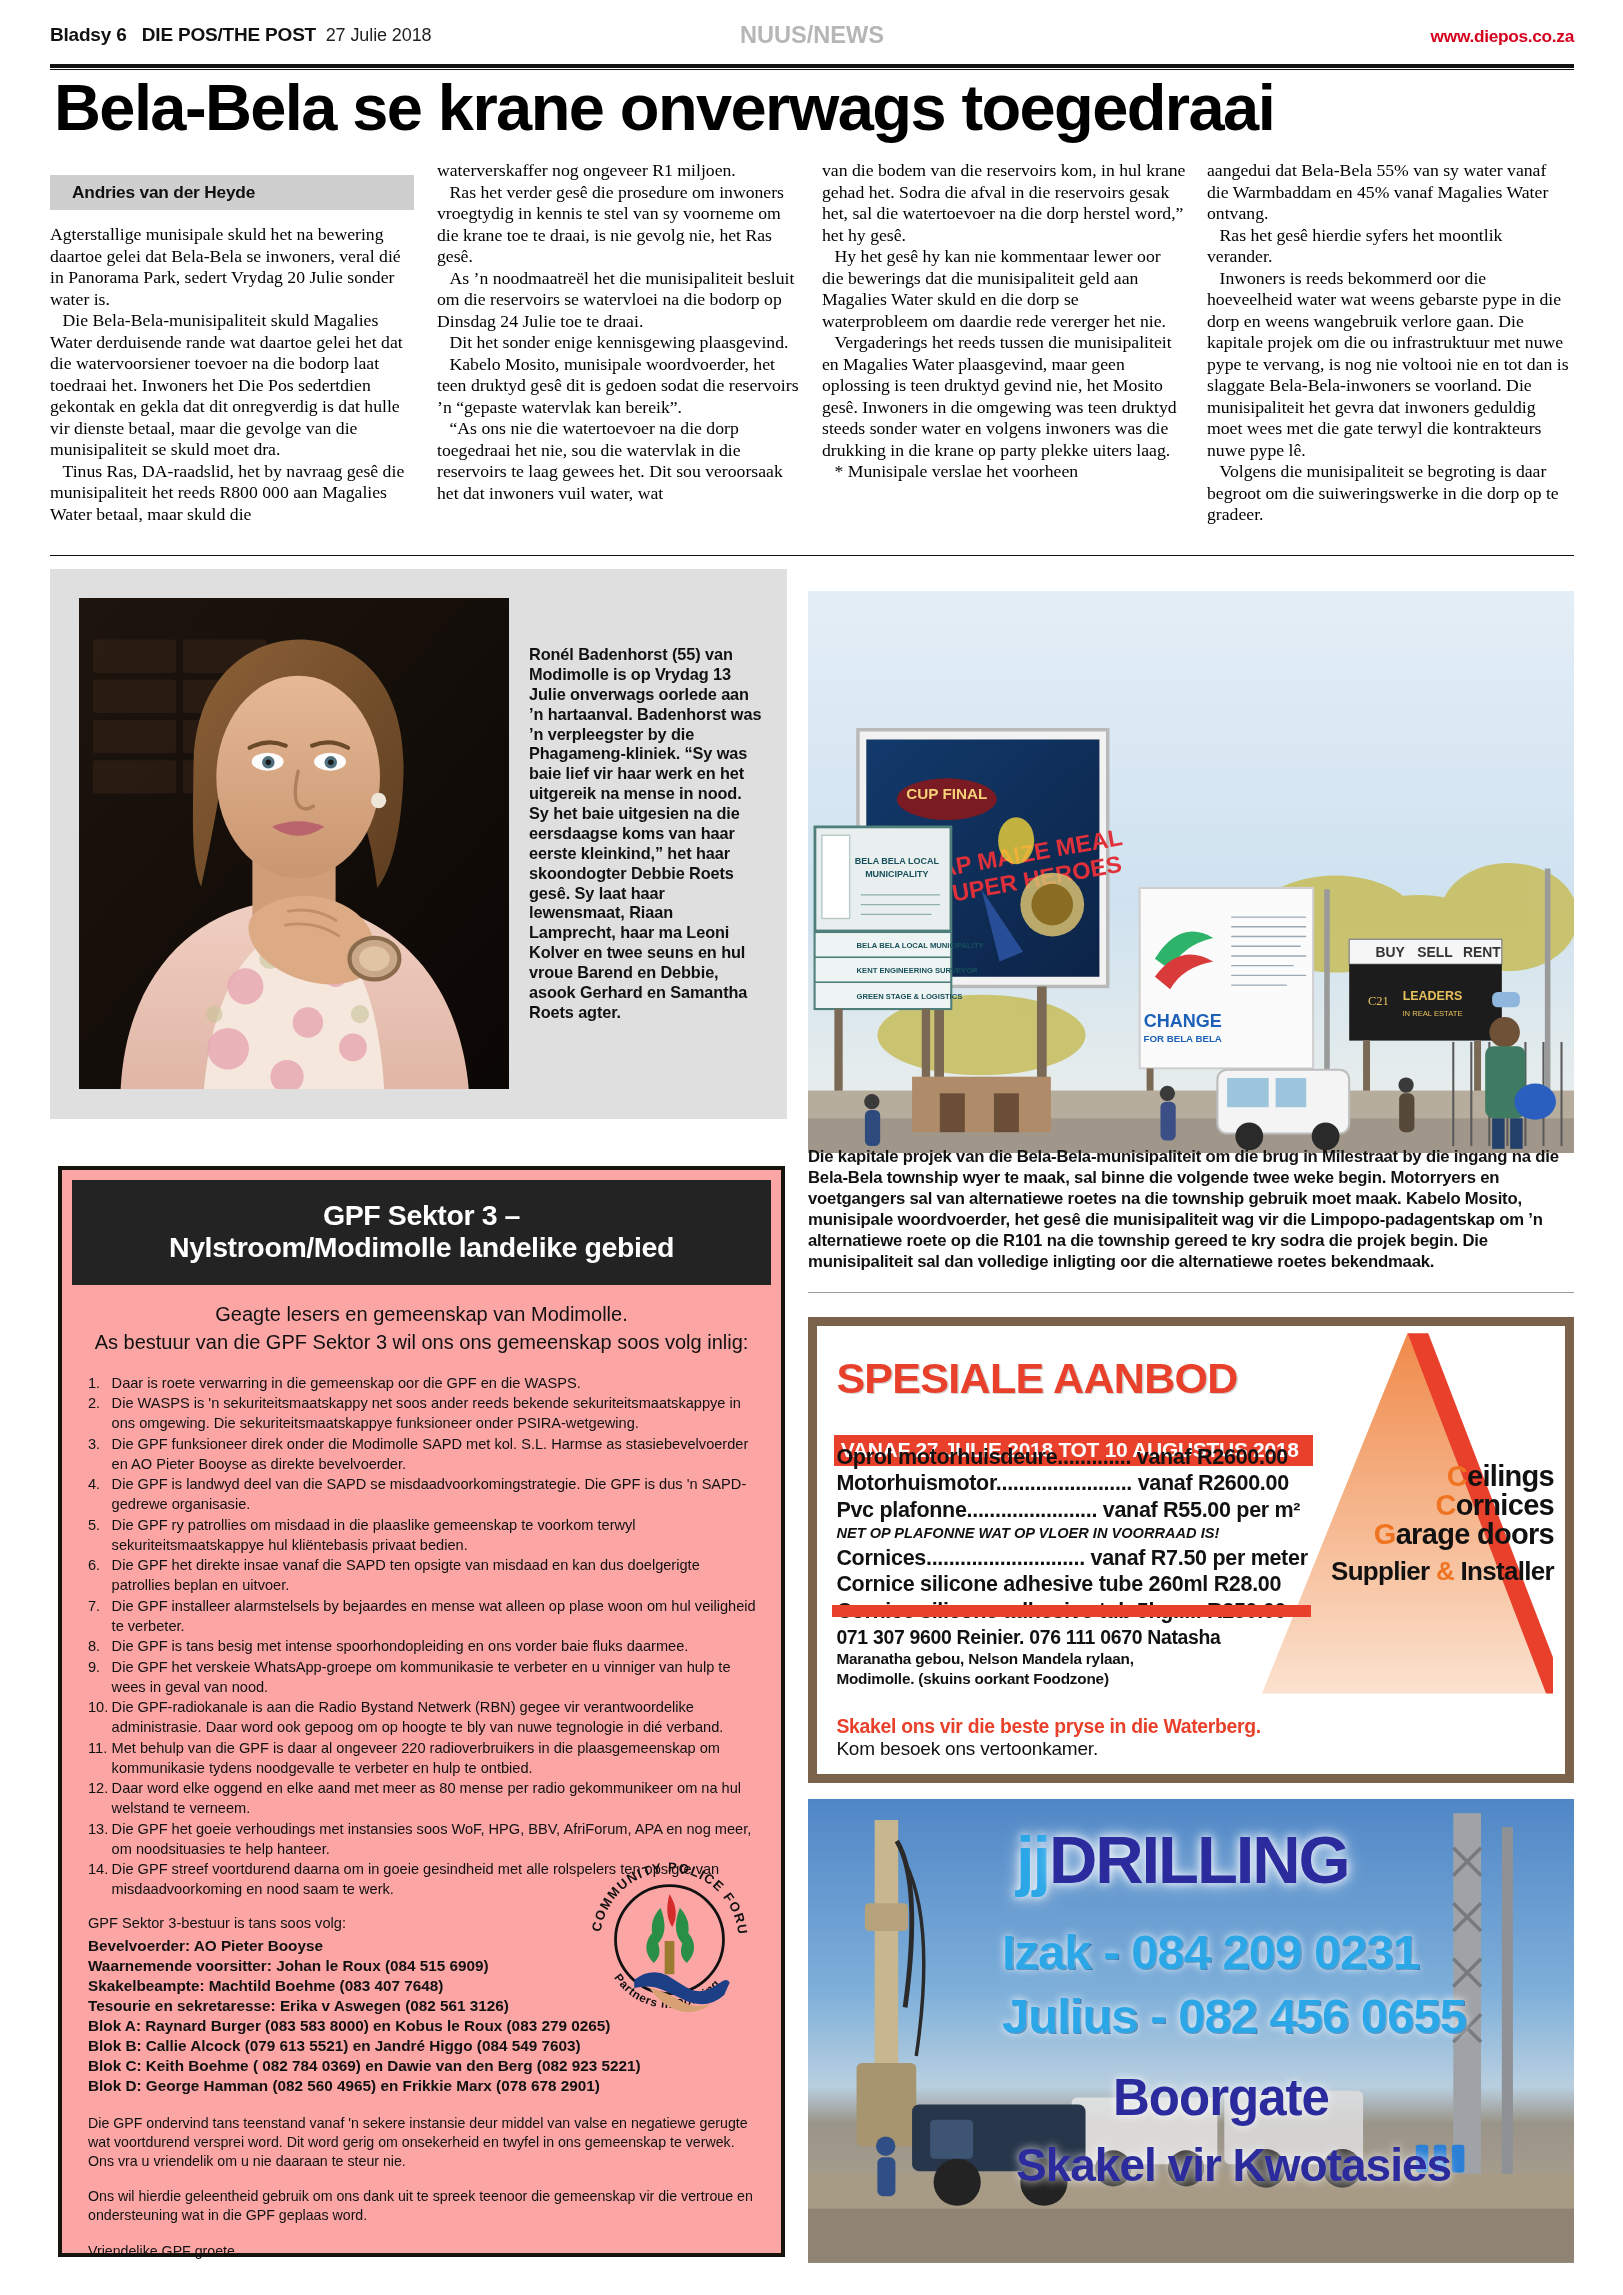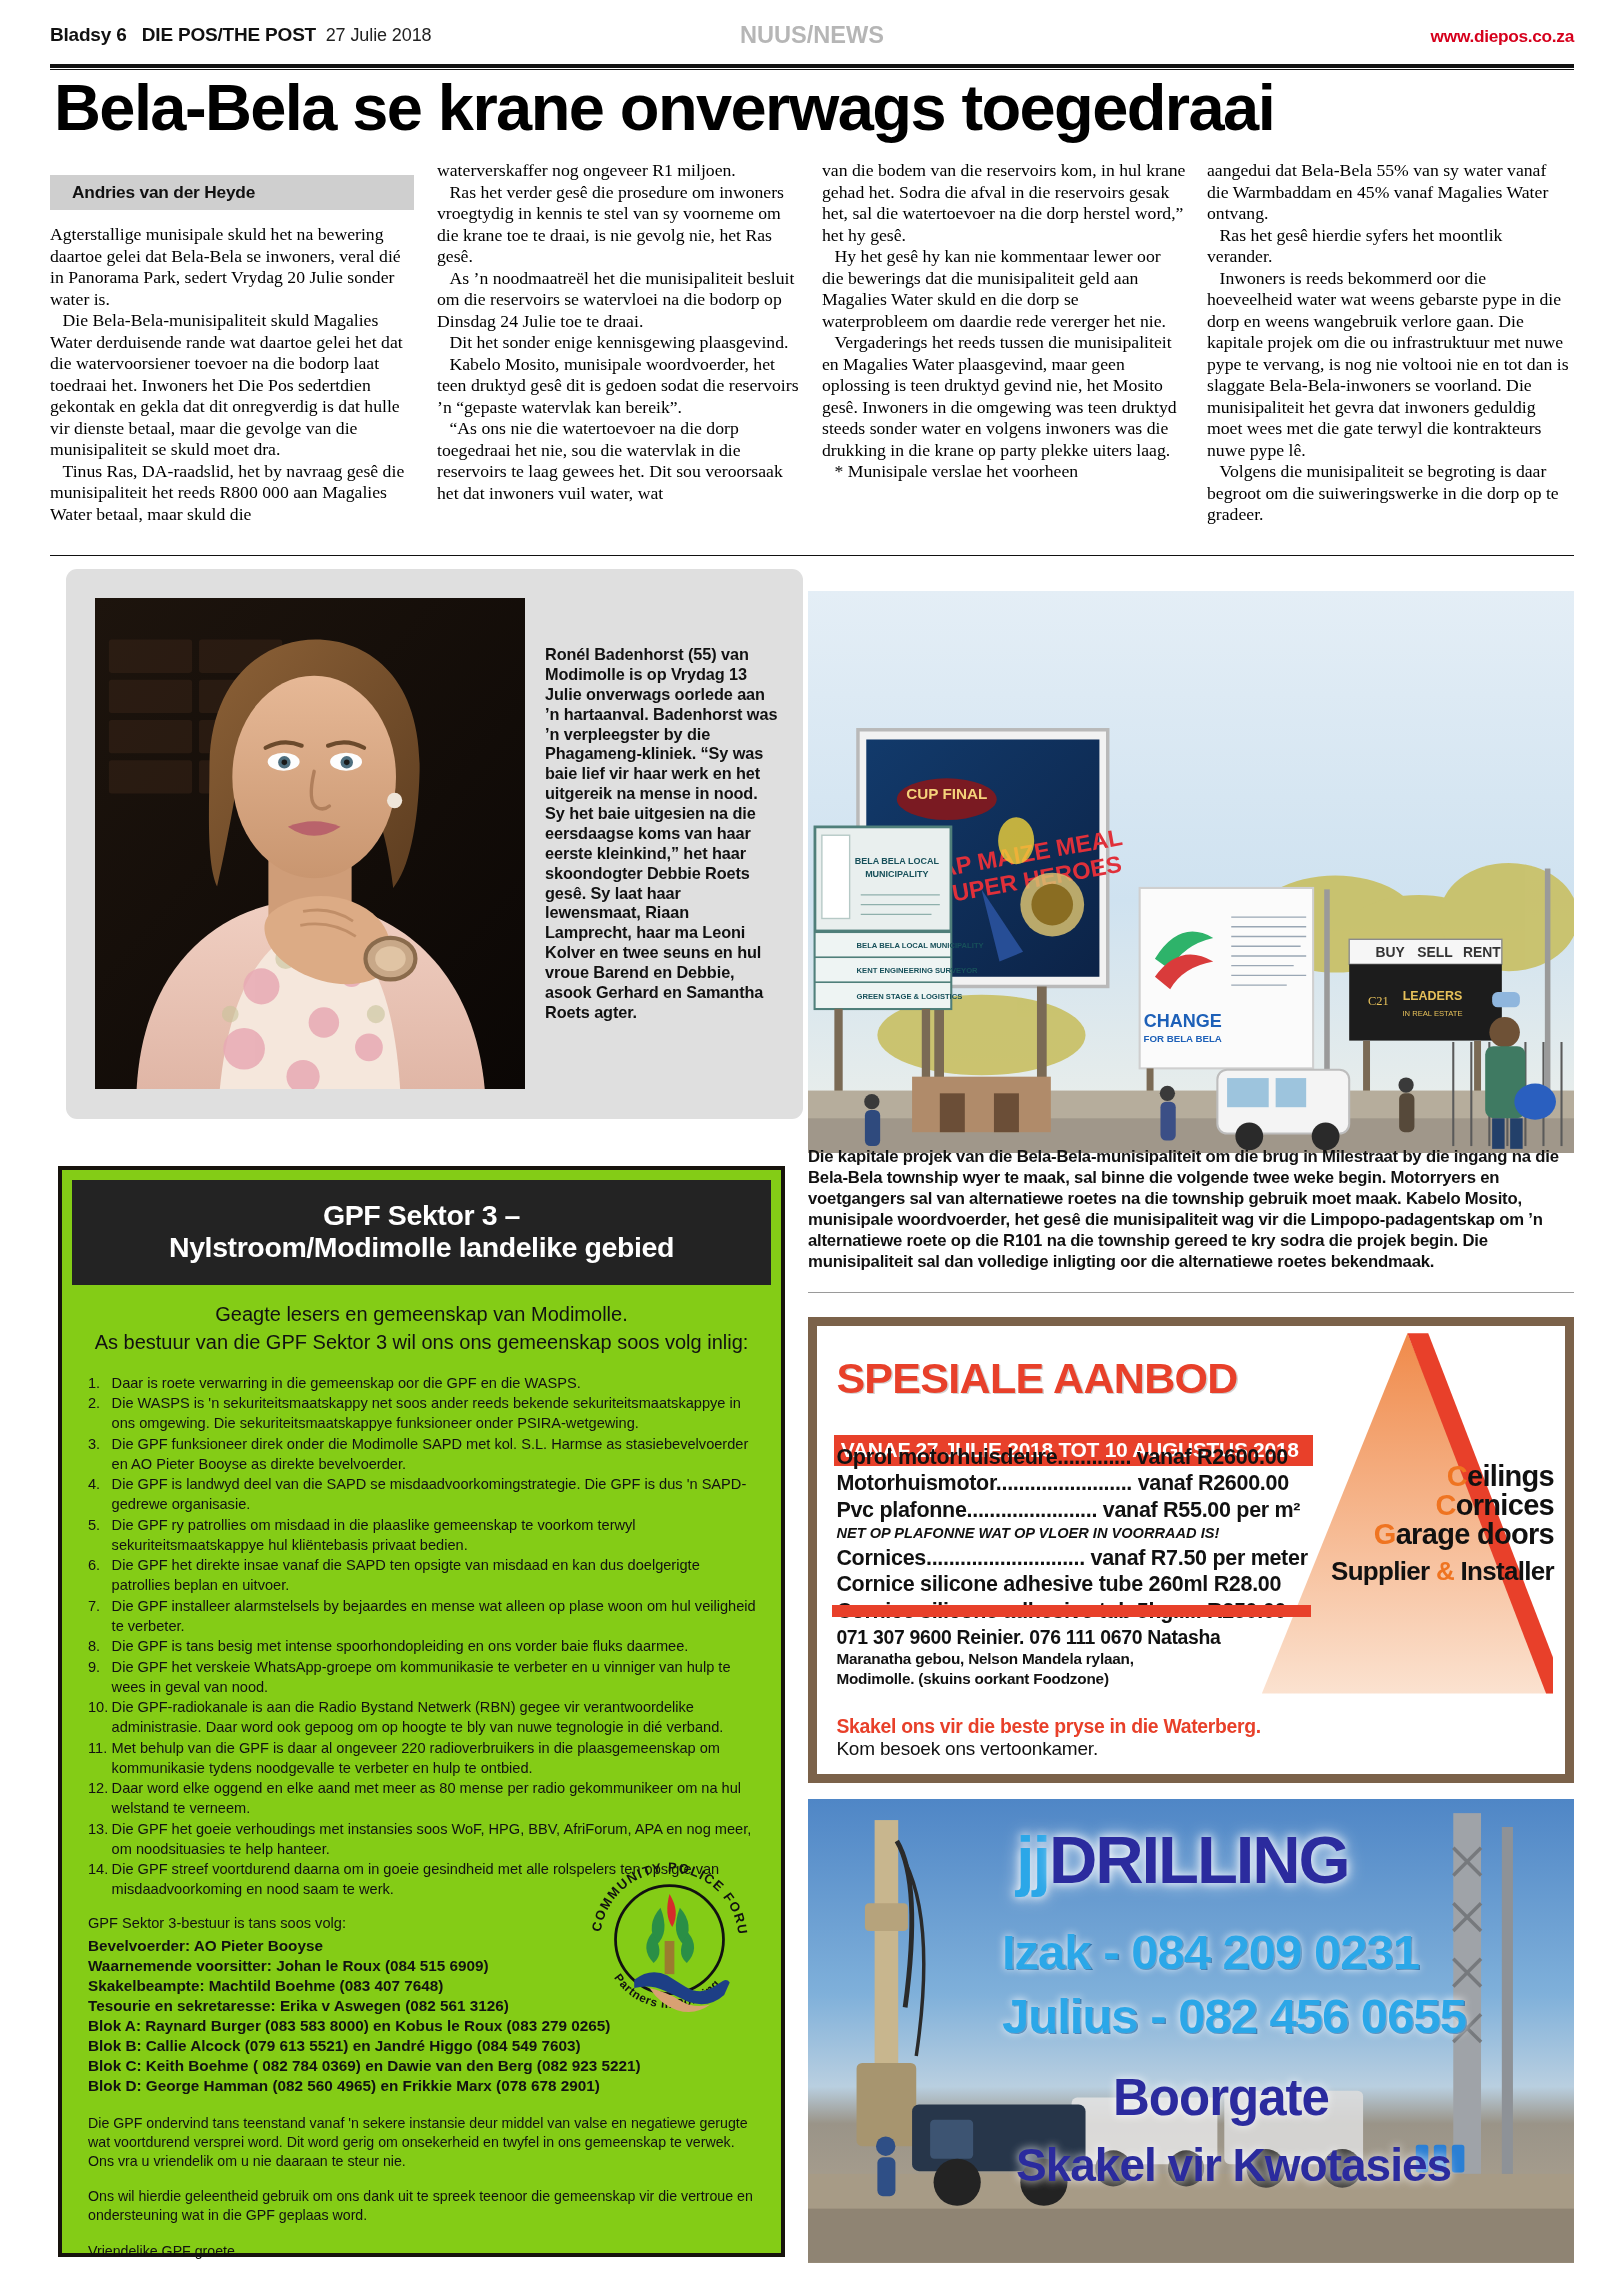--- a/index.html
+++ b/index.html
@@ -30,31 +30,31 @@
   .byline{background:#cfcfcf;height:35px;display:flex;align-items:center;padding-left:22px;box-sizing:border-box;margin-bottom:14px;margin-top:15px;}
   .byline span{font-size:17.3px;font-weight:bold;color:#111;letter-spacing:-0.2px;}
   .bodytext{font-family:"Liberation Serif",serif;font-size:17.7px;line-height:1.215;color:#000;text-align:left;}
   .bodytext p{margin:0;text-indent:0;}
   .bodytext p+p{text-indent:12.5px;}
   .col2 .bodytext,.col3 .bodytext,.col4 .bodytext{margin-top:0;}
 
   .rule-art{position:absolute;left:50px;top:555px;width:1524px;height:1.4px;background:#111;}
 
   
-  .obit{position:absolute;left:66px;top:569px;width:737px;height:550px;background:#dfdfdf;border-radius:11px;}
+  .obit{position:absolute;left:50px;top:569px;width:737px;height:550px;background:#dfdfdf;}
   .obit-photo{position:absolute;left:29px;top:29px;width:430px;height:491px;overflow:hidden;background:#140d09;}
   .obit-cap{position:absolute;left:479px;top:76px;width:235px;font-size:16.3px;line-height:1.22;font-weight:bold;color:#111;letter-spacing:-0.1px;}
 
   
   .street{position:absolute;left:808px;top:591px;width:766px;height:562px;overflow:hidden;background:#cfe0ef;}
   .street-cap{position:absolute;left:808px;top:1146px;width:766px;font-size:16.7px;line-height:1.26;font-weight:bold;color:#111;letter-spacing:-0.2px;}
   .rule-cap{position:absolute;left:808px;top:1292px;width:766px;height:1.4px;background:#9a9a9a;}
 
   
-  .gpf{position:absolute;left:58px;top:1166px;width:727px;height:1091px;background:#84cc16;border:4.9px solid #17130d;box-sizing:border-box;}
+  .gpf{position:absolute;left:58px;top:1166px;width:727px;height:1091px;background:#fca5a5;border:4.9px solid #17130d;box-sizing:border-box;}
   .gpf-hdr{margin:9.7px 9.7px 0 9.7px;background:#232323;height:105px;display:flex;flex-direction:column;align-items:center;justify-content:center;}
   .gpf-hdr div{color:#fff;font-size:28.5px;font-weight:bold;line-height:1.12;text-align:center;letter-spacing:-0.4px;}
   .gpf-intro{margin:18px 29px 0 29px;text-align:center;}
   .gpf-intro .l1{font-size:20px;color:#111;margin-bottom:5.6px;}
   .gpf-intro .l2{font-size:20px;color:#111;}
   .gpf-list{margin:19.4px 21px 0 26px;font-size:14.6px;line-height:1.365;color:#111;}
   .gpf-list .it{display:flex;margin-bottom:0.7px;}
   .gpf-list .n{width:23.6px;flex:none;text-align:left;}
   .gpf-list .t{flex:1;}
   .gpf-mid{margin:15.3px 21px 0 26px;font-size:14.6px;color:#111;}

